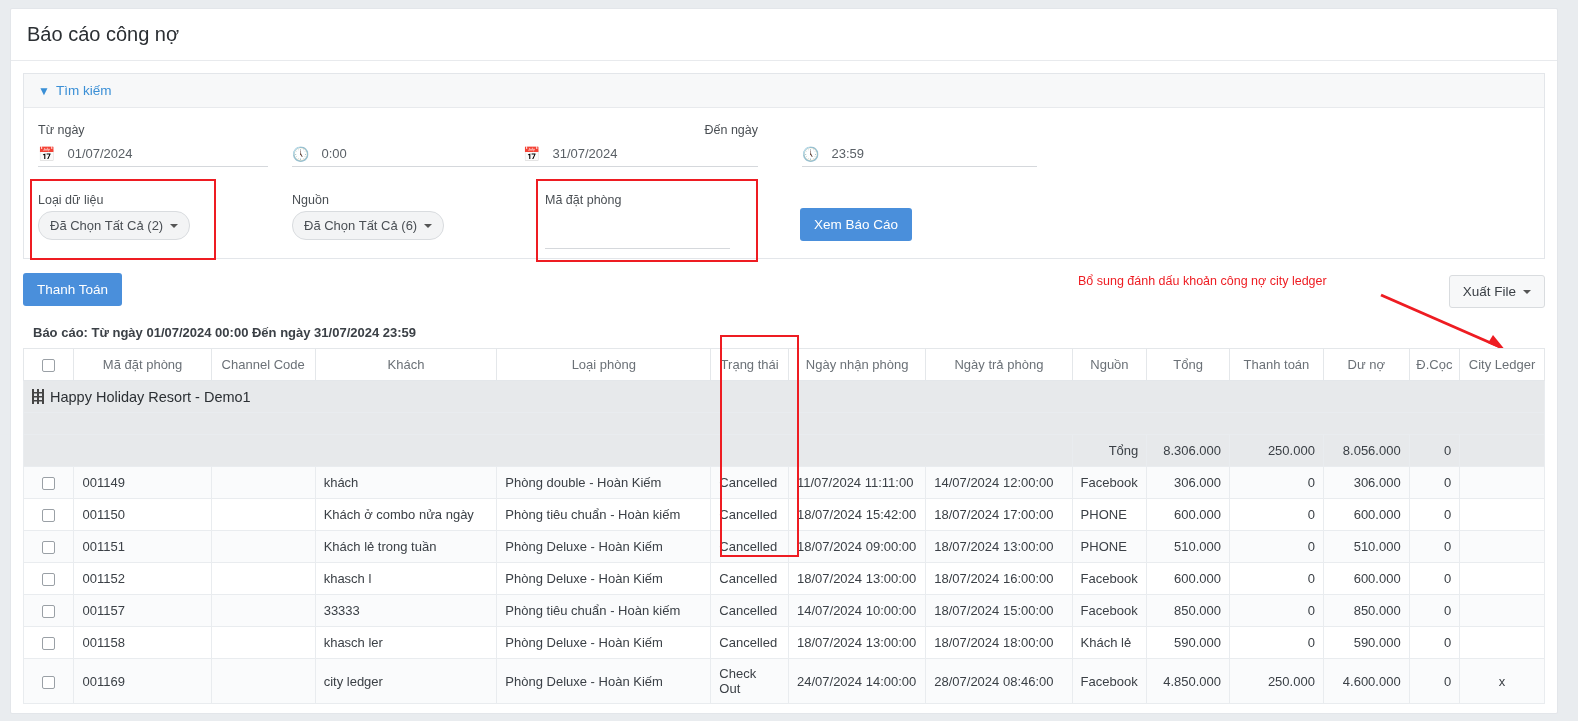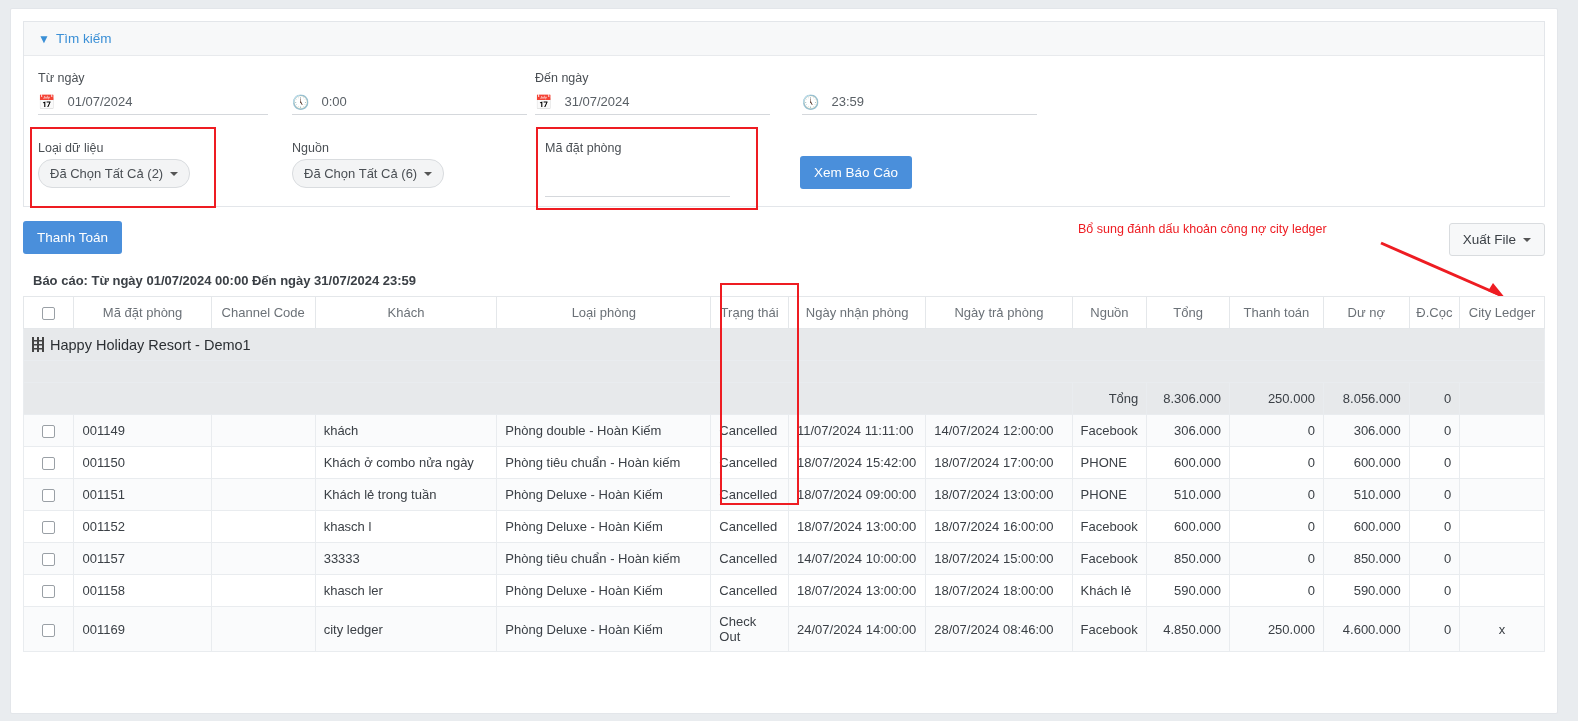--- a/index.html
+++ b/index.html
@@ -97,20 +97,21 @@
       linear-gradient(#444,#444) 0 11px/12px 1.5px no-repeat;
   }
   .status-overlay { position:absolute; border:2.5px solid #ee1c22; pointer-events:none; }
   svg.arrow { position:absolute; pointer-events:none; }
 </style>
 </head>
 <body>
 
 <div class="page">
 
+  <div class="page-title">Báo cáo công nợ</div>
 
   <div class="search-panel">
     <div class="search-head">
       <span class="funnel">▼</span><span>Tìm kiếm</span>
     </div>
     <div class="search-body">
 
       <div class="fld" style="left:14px; top:8px; width:230px;">
         <div class="fld-label">Từ ngày</div>
         <div class="fld-input">
@@ -120,21 +121,21 @@
       </div>
 
       <div class="fld" style="left:268px; top:8px; width:235px;">
         <div class="fld-label">&nbsp;</div>
         <div class="fld-input">
           <span class="ic">🕔</span>
           <span class="txt">0:00</span>
         </div>
       </div>
 
-      <div class="fld" style="left:511px; top:8px; width:235px;">
+      <div class="fld" style="left:499px; top:8px; width:235px;text-align:right;">
         <div class="fld-label">Đến ngày</div>
         <div class="fld-input">
           <span class="ic">📅</span>
           <span class="txt">31/07/2024</span>
         </div>
       </div>
 
       <div class="fld" style="left:778px; top:8px; width:235px;">
         <div class="fld-label">&nbsp;</div>
         <div class="fld-input">

